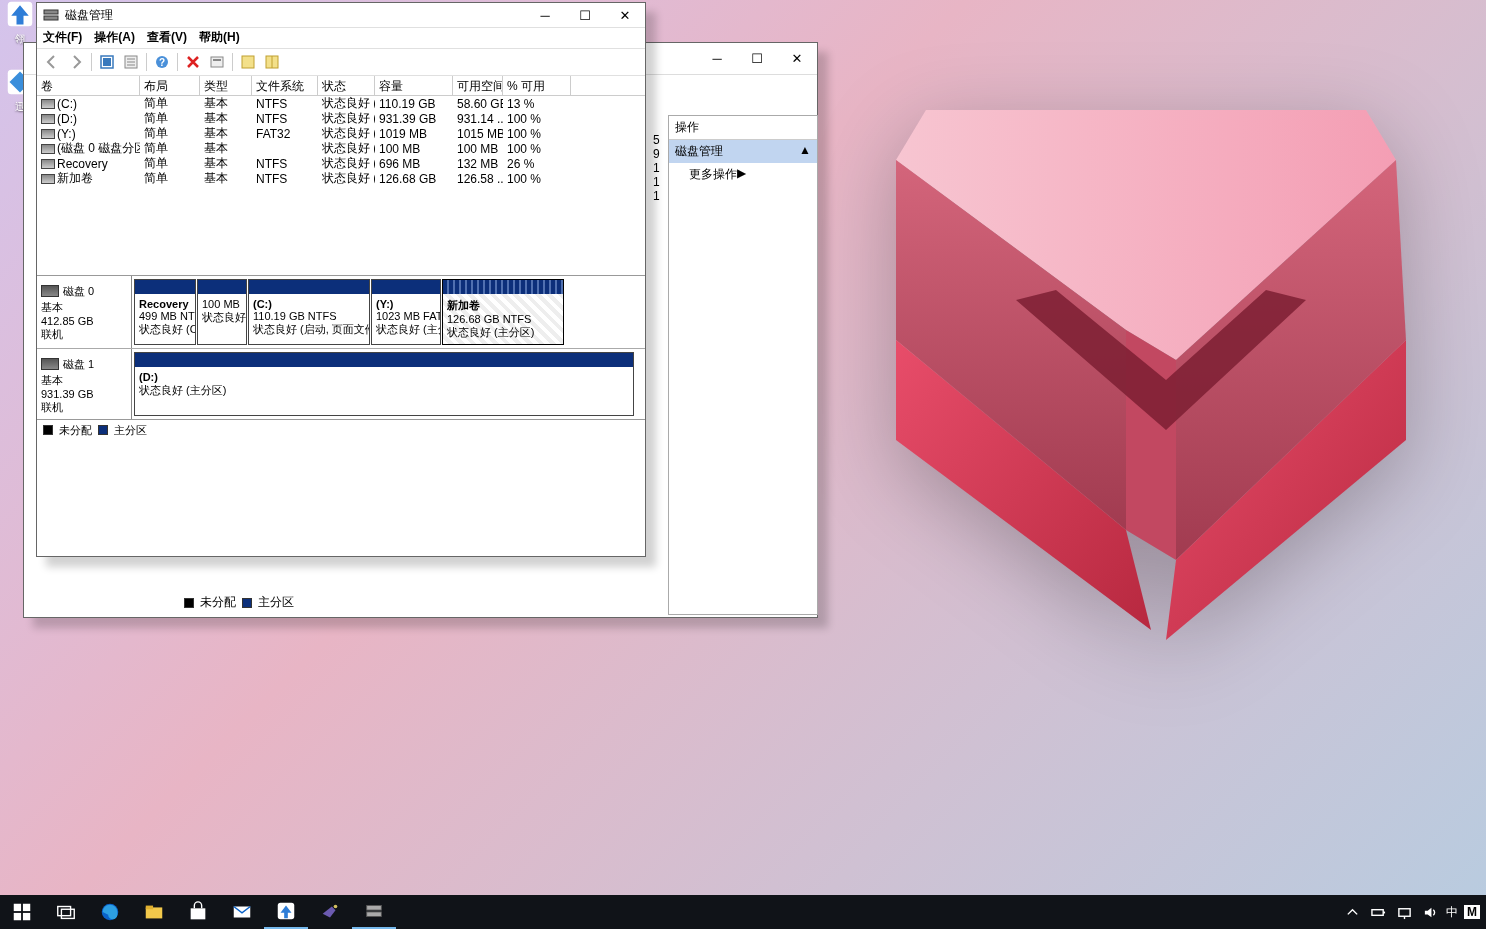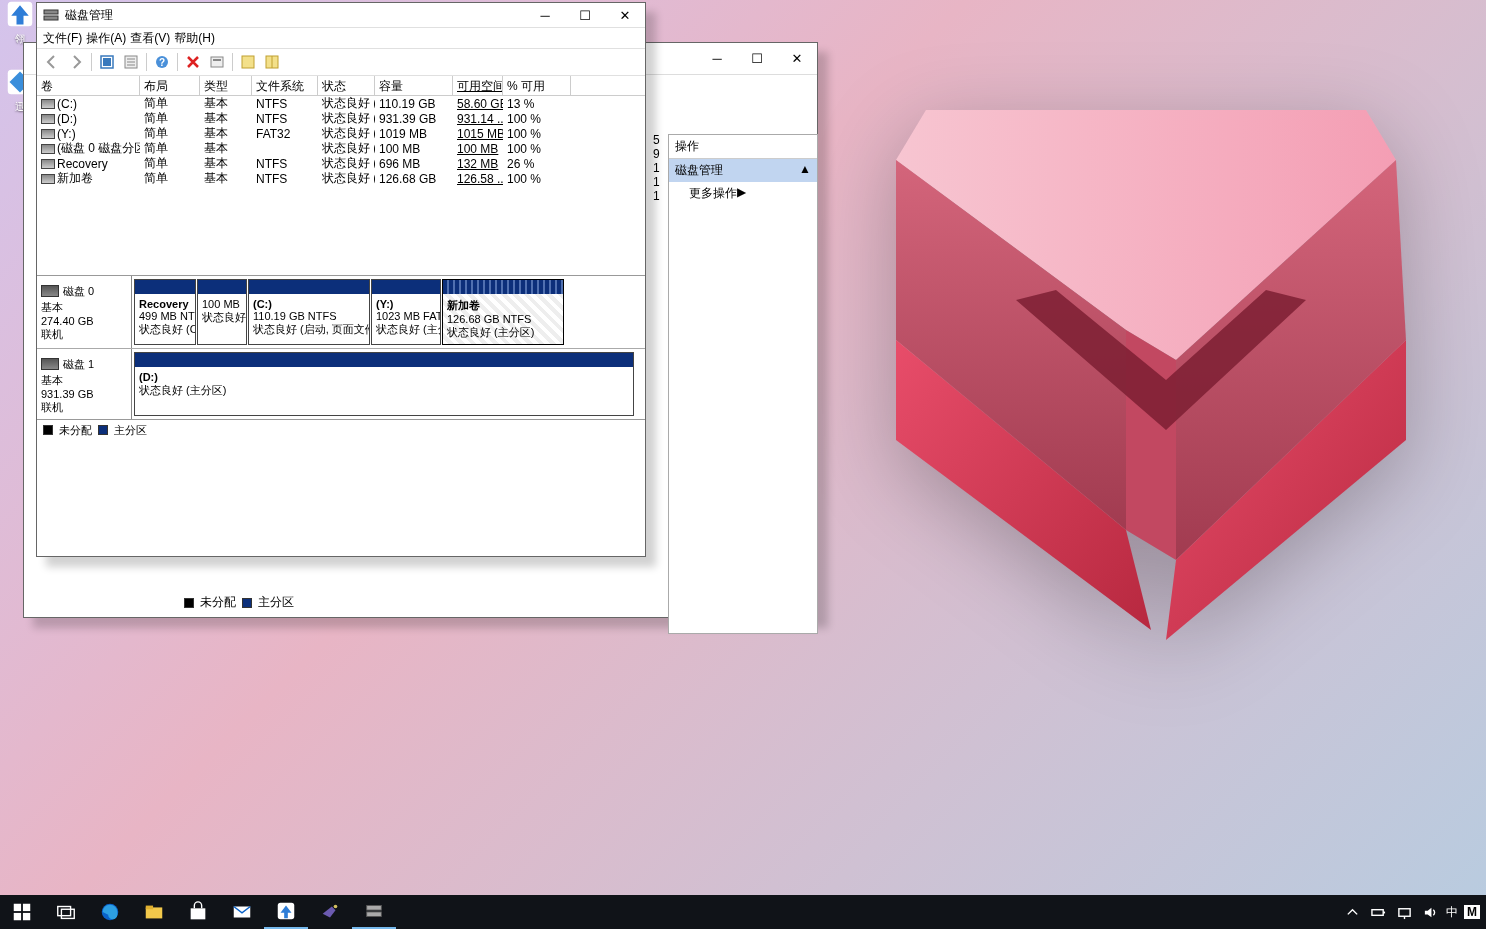--- a/index.html
+++ b/index.html
@@ -24,36 +24,36 @@
 .win-btn { width: 40px; height: 25px; display:flex; align-items:center; justify-content:center; font-size: 13px; cursor:pointer; }
 
 
 .bg-window { top: 42px; left: 23px; width: 795px; height: 576px; z-index: 1; }
 .bg-win-tb { height: 32px; border-bottom: 1px solid #ddd; }
 .bg-win-tb .win-btn { height: 32px; }
 
 
 .dm-window { top: 2px; left: 36px; width: 610px; height: 555px; z-index: 10; }
 
-.menubar { height: 20px; padding: 2px 6px; font-size: 12px; display:flex; gap: 4px; align-items:flex-start; }
+.menubar { height: 20px; padding: 2px 6px; font-size: 12px; display:flex; gap: 12px; align-items:flex-end;font-weight:bold; }
 .menubar span { cursor:pointer; }
 
 .toolbar { height: 28px; border-top: 1px solid #e0e0e0; border-bottom: 1px solid #e0e0e0; display:flex; align-items:center; gap:2px; padding:0 4px; }
 .tb-btn { width: 22px; height: 22px; display:flex; align-items:center; justify-content:center; cursor:pointer; }
 .tb-sep { width: 1px; height: 18px; background:#ccc; margin: 0 2px; }
 .tb-btn svg { width: 16px; height: 16px; }
 
 
 .vol-table { height: 200px; overflow: hidden; font-size: 12px; border-bottom: 1px solid #999; }
 .vol-header { display:flex; height: 20px; border-bottom: 1px solid #ccc; }
 .vol-header > div { padding: 2px 4px; border-right: 1px solid #ccc; font-size: 12px; white-space: nowrap; overflow: hidden; cursor:pointer; }
 .vol-row { display:flex; height: 15px; align-items:center; }
 .vol-row > div { padding: 0 4px; white-space: nowrap; overflow: hidden; font-size:12px; }
 .vol-row .vol-icon { width:14px; height:10px; display:inline-block; margin-right:2px; background: linear-gradient(#888,#ccc); border:1px solid #444; vertical-align:middle; }
-.c-vol {width:103px;} .c-layout{width:60px;} .c-type{width:52px;} .c-fs{width:66px;} .c-status{width:57px;} .c-cap{width:78px;} .c-free{width:50px;text-decoration:underline;} .c-pct{width:68px;} .c-last{flex:1; border-right:none !important;}
+.c-vol {width:103px;} .c-layout{width:60px;} .c-type{width:52px;} .c-fs{width:66px;} .c-status{width:57px;} .c-cap{width:78px;} .c-free{width:50px;} .c-pct{width:68px;} .c-last{flex:1; border-right:none !important;}
 
 
 .gfx { overflow: hidden; border-bottom:1px solid #999; }
 .disk-row { display:flex; border-top: 1px solid #aaa; }
 .disk-row:first-child { border-top: none; }
 .disk-label { width: 95px; padding: 6px 4px 4px 4px; font-size: 11px; border-right: 1px solid #888; }
 .disk-label-top { height: 18px; font-weight: normal; display: flex; align-items: center; gap: 4px; }
 .disk-label-icon { width: 18px; height: 12px; display: inline-block; background: linear-gradient(#555,#888); border: 1px solid #333; }
 .disk-parts { flex: 1; display: flex; padding: 3px 2px; gap:1px; }
 .part { border: 1px solid #444; font-size: 11px; padding: 4px; overflow: hidden; position:relative; cursor:pointer; }
@@ -61,21 +61,21 @@
 .part-title { font-weight: bold; white-space:nowrap; }
 .part-sub { white-space:nowrap; }
 .part.selected { background: repeating-linear-gradient(45deg, #fff, #fff 4px, #eee 4px, #eee 8px); border: 1px solid #000; }
 .part.selected .part-header { background: repeating-linear-gradient(90deg, #0c2f7a, #0c2f7a 4px, #5070b0 4px, #5070b0 6px); }
 
 
 .legend { height: 20px; display:flex; align-items:center; gap: 6px; padding-left: 6px; font-size:11px; }
 .legend-sw { width:10px; height:10px; display:inline-block; border:1px solid #333; }
 
 
-.actions-pane { position:absolute; top: 115px; left: 668px; width: 150px; height: 500px; z-index:5; background:#fff; border:1px solid #aaa; font-size:12px;margin-top:19px; }
+.actions-pane { position:absolute; top: 115px; left: 668px; width: 150px; height: 500px; z-index:5; background:#fff; border:1px solid #aaa; font-size:12px; }
 .actions-header { padding: 3px 6px; border-bottom:1px solid #ccc; }
 .actions-item { padding: 3px 6px; cursor:pointer; }
 .actions-item.hl { background:#c1d5f0; display:flex; justify-content:space-between;}
 .actions-item.sub { padding-left: 20px; display:flex; justify-content:flex-start;}
 
 
 .num-strip { position:absolute; top: 133px; left: 653px; z-index:4; font-size:12px; line-height:14px; }
 
 
 .bg-legend { position:absolute; bottom: 6px; left: 160px; font-size:12px; display:flex; gap:6px; align-items:center; }
@@ -343,21 +343,21 @@
           <div class="c-last"></div>
         </div>
       </div>
   </div>
 
   <div class="gfx" id="gfx">
       <div class="disk-row">
         <div class="disk-label">
           <div class="disk-label-top"><span class="disk-label-icon"></span>磁盘 0</div>
     <div>基本</div>
-          <div>274.40 GB</div>
+          <div>412.85 GB</div>
           <div>联机</div>
         </div>
         <div class="disk-parts">
           <div class="part" style="width: 62px;">
             <div class="part-header"></div>
       <div class="part-title">Recovery</div>
       <div class="part-sub">499 MB NTFS</div>
       <div class="part-sub">状态良好 (OEM</div>
           </div>
           <div class="part" style="width: 50px;">

